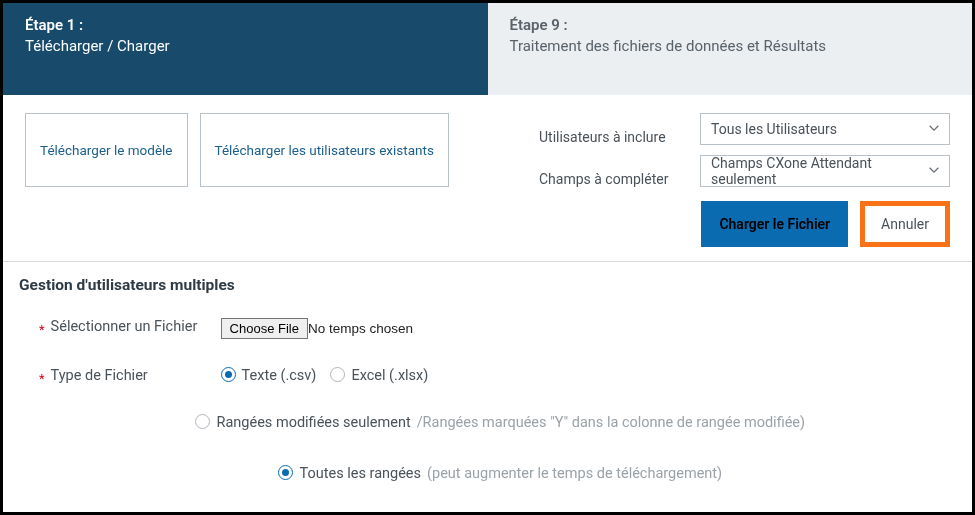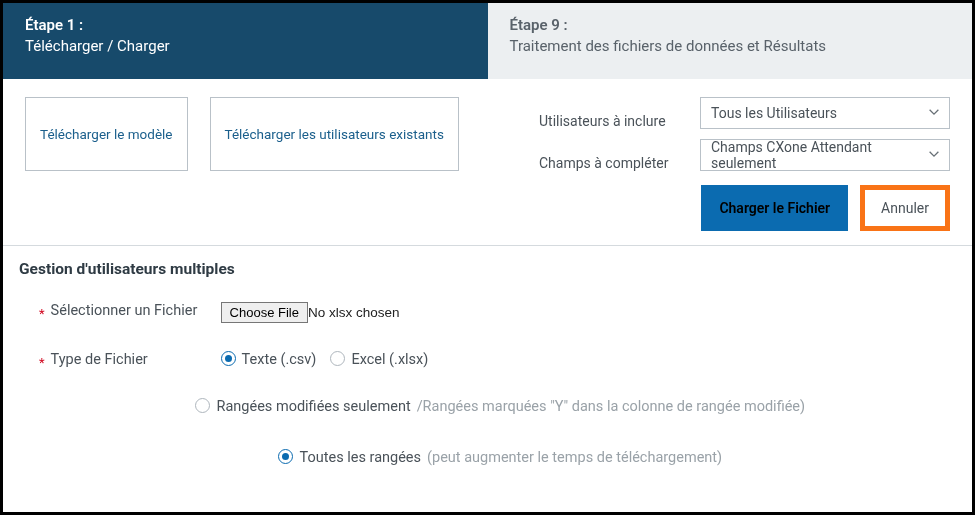--- a/index.html
+++ b/index.html
@@ -16,21 +16,21 @@
     }
     .container {
       background: #fff;
       width: 100%;
       height: 100%;
       display: flex;
       flex-direction: column;
     }
     .steps-bar {
       display: flex;
-      height: 76px;
+      height: 92px;
       background: #eceff1;
     }
     .step {
       flex: 1;
       padding: 12px 22px;
       line-height: 1.4;
     }
     .step.active {
       background: #174a6b;
       color: #fff;
@@ -47,21 +47,21 @@
     .step.inactive .step-sub {
       color: #59626a;
     }
     .controls-row {
       display: flex;
       padding: 18px 22px 0 22px;
       gap: 14px;
     }
     .controls-left {
       display: flex;
-      gap: 22px;
+      gap: 12px;
     }
     .btn-outline {
       background: #fff;
       border: 1px solid #b9c1c8;
       color: #1b5f8c;
       font-size: 13.5px;
       padding: 8px 14px;
       cursor: pointer;
       font-family: inherit;
     }
@@ -275,21 +275,21 @@
 
   <div class="divider"></div>
 
   <div class="section-title">Gestion d'utilisateurs multiples</div>
 
   <div class="form-row">
     <span class="req">*</span>
     <div class="form-label">Sélectionner un Fichier</div>
     <div class="form-control">
       <button class="file-btn">Choose File</button>
-      <span class="file-text">No xlsx chosen</span>
+      <span class="file-text">No temps chosen</span>
     </div>
   </div>
 
   <div class="form-row">
     <span class="req">*</span>
     <div class="form-label">Type de Fichier</div>
     <div class="form-control radio-group">
       <div class="radio-item">
         <span class="radio-circle checked">
             <span class="radio-dot"></span>

